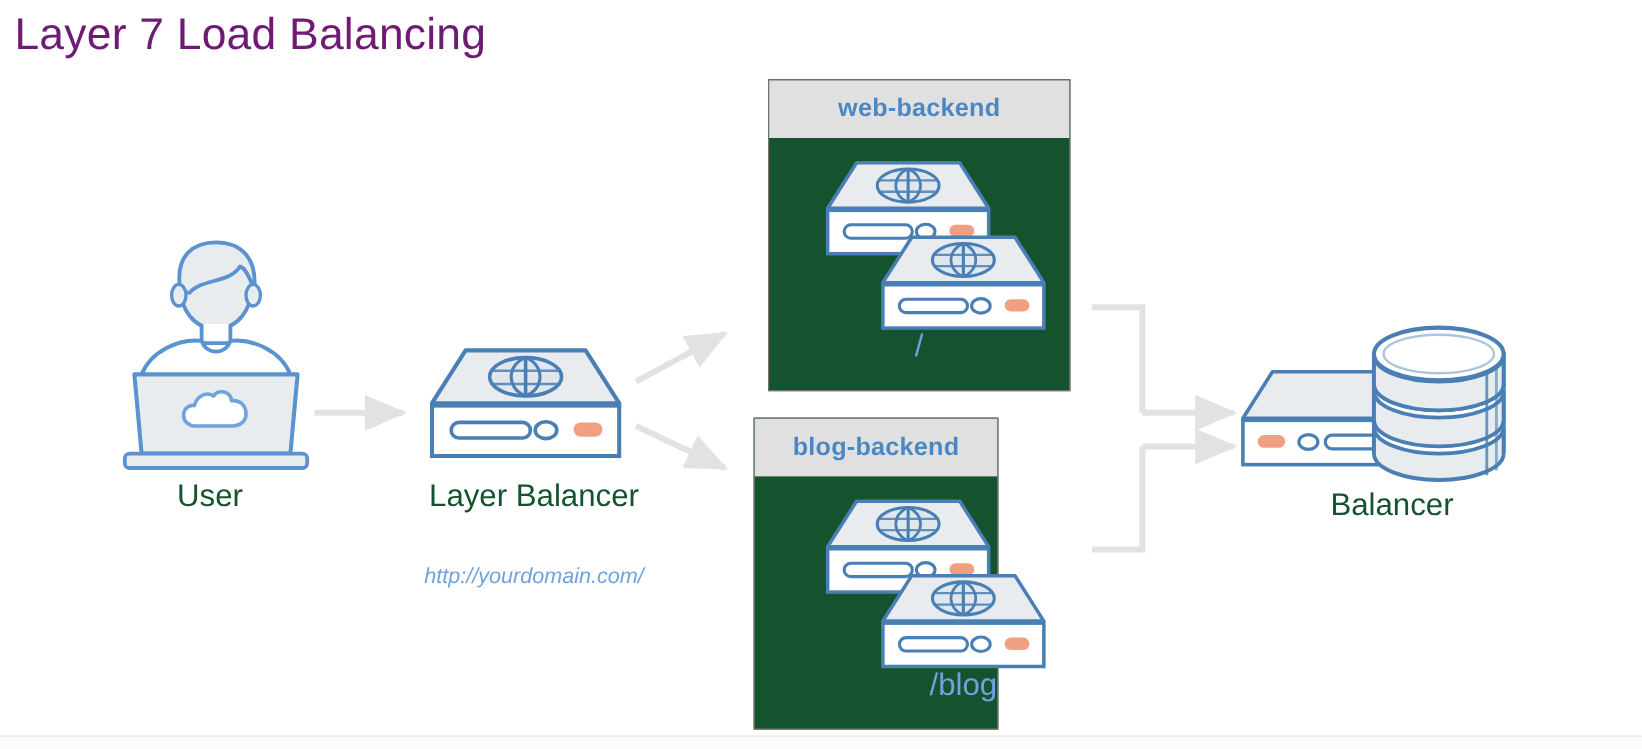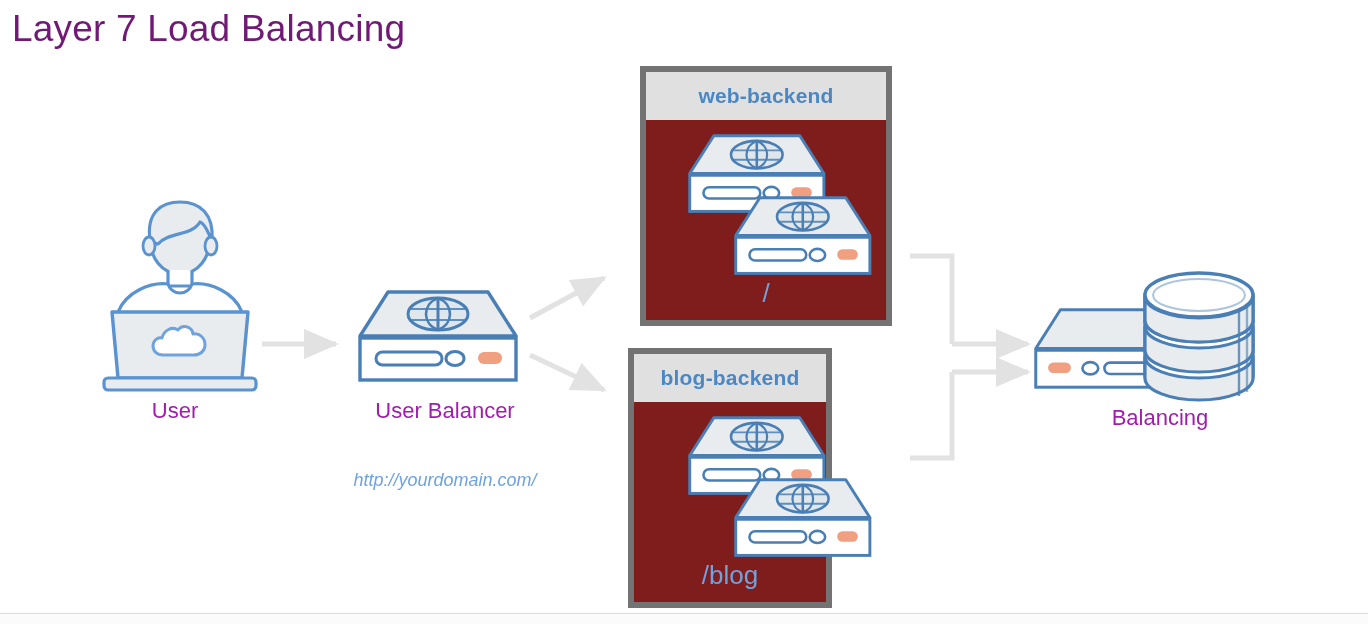--- a/index.html
+++ b/index.html
@@ -27,37 +27,37 @@
     top: 8px;
     font-size: 37px;
     font-weight: 400;
     color: #701a75;
     letter-spacing: 0.2px;
     white-space: nowrap;
   }
   
   .node-label {
     position: absolute;
-    font-size: 22px;
-    color: #a21caf;
+    font-size: 26px;
+    color: #14532d;
     text-align: center;
     white-space: nowrap;
   }
   .sub-label {
     position: absolute;
     font-size: 18px;
     color: #6fa3de;
     text-align: center;
     white-space: nowrap;
   }
   
   .backend-box {
     position: absolute;
-    background: #7f1d1d;
-    border: 6px solid #737373;
+    background: #14532d;
+    border: 1px solid #737373;
     box-sizing: border-box;
   }
   .backend-header {
     position: absolute;
     left: 0;
     top: 0;
     width: 100%;
     height: 48px;
     background: #e0e0e0;
     display: flex;
@@ -117,30 +117,30 @@
     <div class="backend-header">
       <span class="backend-header-text">web-backend</span>
     </div>
     <div class="path-label" style="top:206px;">/</div>
   </div>
 
   <div class="backend-box" id="box-blog" style="left:628px; top:348px; width:204px; height:260px;">
     <div class="backend-header">
       <span class="backend-header-text">blog-backend</span>
     </div>
-    <div class="path-label" style="top:206px;">/blog</div>
+    <div class="path-label" style="top:206px;text-align:right;">/blog</div>
   </div>
 
   <div class="node-label" style="left:95px; top:398px; width:160px;">User</div>
 
-  <div class="node-label" style="left:325px; top:398px; width:240px;">User Balancer</div>
+  <div class="node-label" style="left:325px; top:398px; width:240px;">Layer Balancer</div>
 
   <div class="sub-label" style="left:325px; top:470px; width:240px;font-style:italic;">http://yourdomain.com/</div>
 
-  <div class="node-label" style="left:1055px; top:405px; width:210px;">Balancing</div>
+  <div class="node-label" style="left:1055px; top:405px; width:210px;">Balancer</div>
 
   <svg id="art" viewBox="0 0 1368 624">
     <defs>
 
       <g id="server-icon">
 
         <path d="M 30 2 L 130 2 L 158 46 L 2 46 Z" fill="#e8ecef" stroke="#4a7fb5" stroke-width="3.4" stroke-linejoin="round"></path>
 
         <ellipse cx="80" cy="24" rx="30" ry="16" fill="#dfe6ec" stroke="#4a7fb5" stroke-width="3"></ellipse>
         <line x1="80" y1="8" x2="80" y2="40" stroke="#4a7fb5" stroke-width="3"></line>

